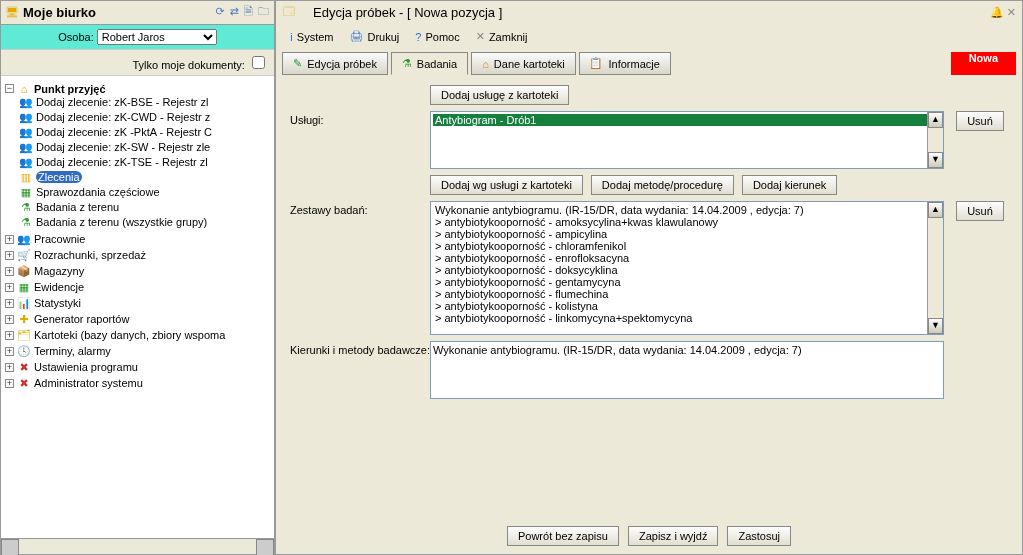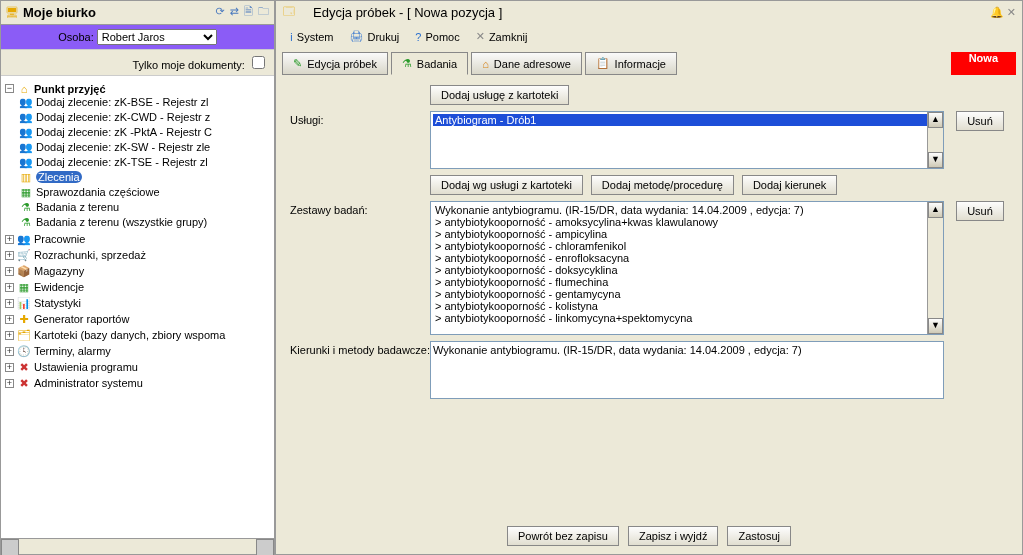--- a/index.html
+++ b/index.html
@@ -4,21 +4,21 @@
 <style>
   * { box-sizing: border-box; font-family: Tahoma, Arial, sans-serif; font-size: 11px; }
   body { margin: 0; background: #ece9d8; overflow: hidden; }
   .app { display: flex; width: 1023px; height: 555px; }
 
   
   .left { width: 275px; border: 1px solid #999; background: #fff; display: flex; flex-direction: column; }
   .left-title { display: flex; align-items: center; background: #ece9d8; padding: 2px 4px; border-bottom: 1px solid #999; }
   .title-txt { font-weight: bold; font-size: 13px; margin-left: 4px; flex: 1; }
   .title-icons span { margin: 0 1px; color: #4a7abf; cursor: pointer; }
-  .person-row { background: #8b5cf6; padding: 4px 6px; text-align: center; border-bottom: 1px solid #ccc; }
+  .person-row { background: #5eead4; padding: 4px 6px; text-align: center; border-bottom: 1px solid #ccc; }
   .person-row select { width: 120px; }
   .filter-row { background: #ece9d8; padding: 3px 6px; text-align: right; border-bottom: 1px solid #ccc; }
   .tree { flex: 1; overflow: auto; padding: 4px 2px; background: #fff; }
   .tree ul { list-style: none; margin: 0; padding-left: 14px; }
   .tree > ul { padding-left: 2px; }
   .tree li { white-space: nowrap; padding: 1px 0; }
   .node { display: inline-flex; align-items: center; gap: 3px; }
   .exp { display: inline-block; width: 9px; height: 9px; border: 1px solid #888; text-align: center; line-height: 7px; font-size: 9px; background: #fff; color: #333; }
   .ic { display: inline-block; width: 14px; text-align: center; }
   .ic.yellow { color: #e6a800; }
@@ -48,21 +48,21 @@
   .form-area { flex: 1; padding: 10px 14px; }
   .row { display: flex; align-items: flex-start; margin-bottom: 6px; }
   .lbl { width: 140px; padding-top: 3px; }
   .mid { flex: 1; }
   .side { width: 56px; text-align: center; margin-left: 8px; }
   .btn { display: inline-block; padding: 3px 10px; border: 1px solid #888; background: linear-gradient(#fdfdfd,#e1ded0); cursor: pointer; }
   .btn-row { display: flex; gap: 8px; }
   .listbox-wrap { position: relative; border: 1px solid #7f9db9; background: #fff; }
   .listbox { overflow: auto; padding: 2px; }
   .listbox .li { padding: 0 2px; white-space: nowrap; }
-  .listbox .li.sel { background: #1d4ed8; color: #fff; }
+  .listbox .li.sel { background: #15803d; color: #fff; }
   .lb-scroll { position: absolute; right: 0; top:0; bottom:0; width: 16px; background: #ece9d8; border-left: 1px solid #999; }
   .lb-scroll .arrow { position: absolute; left:0; width:100%; height:16px; background: linear-gradient(#fdfdfd,#cfcab6); border:1px solid #888; text-align:center; line-height:12px; font-size:9px; }
   .lb-scroll .up { top:0; } .lb-scroll .down { bottom:0; }
   .textbox { width: 100%; height: 58px; border: 1px solid #7f9db9; background: #fff; padding: 2px; }
   .footer { padding: 8px; text-align: center; }
   .footer .btn { margin: 0 3px; }
 </style>
 </head>
 <body>
 
@@ -228,21 +228,21 @@
       <span class="tab">
           <span class="tic g">✎</span>
           <span>Edycja próbek</span>
         </span>
       <span class="tab active">
           <span class="tic g">⚗</span>
           <span>Badania</span>
         </span>
       <span class="tab">
           <span class="tic o">⌂</span>
-          <span>Dane adresowe</span>
+          <span>Dane kartoteki</span>
         </span>
       <span class="tab">
           <span class="tic o">📋</span>
           <span>Informacje</span>
         </span>
       <span class="nowa">Nowa</span>
     </div>
 
     <div class="form-area">
 
@@ -280,22 +280,22 @@
         <div class="lbl">Zestawy badań:</div>
         <div class="mid">
           <div class="listbox-wrap" style="height:134px">
             <div class="listbox" id="zestawy-list" style="height:100%">
                 <div class="li">Wykonanie antybiogramu. (IR-15/DR, data wydania: 14.04.2009 , edycja: 7)</div>
                 <div class="li"> &gt; antybiotykooporność - amoksycylina+kwas klawulanowy</div>
                 <div class="li"> &gt; antybiotykooporność - ampicylina</div>
                 <div class="li"> &gt; antybiotykooporność - chloramfenikol</div>
                 <div class="li"> &gt; antybiotykooporność - enrofloksacyna</div>
                 <div class="li"> &gt; antybiotykooporność - doksycyklina</div>
+                <div class="li"> &gt; antybiotykooporność - gentamycyna</div>
                 <div class="li"> &gt; antybiotykooporność - flumechina</div>
-                <div class="li"> &gt; antybiotykooporność - gentamycyna</div>
                 <div class="li"> &gt; antybiotykooporność - kolistyna</div>
                 <div class="li"> &gt; antybiotykooporność - linkomycyna+spektomycyna</div>
               </div>
             <div class="lb-scroll">
               <div class="arrow up">▲</div>
               <div class="arrow down">▼</div>
             </div>
           </div>
         </div>
         <div class="side"><span class="btn">Usuń</span></div>

